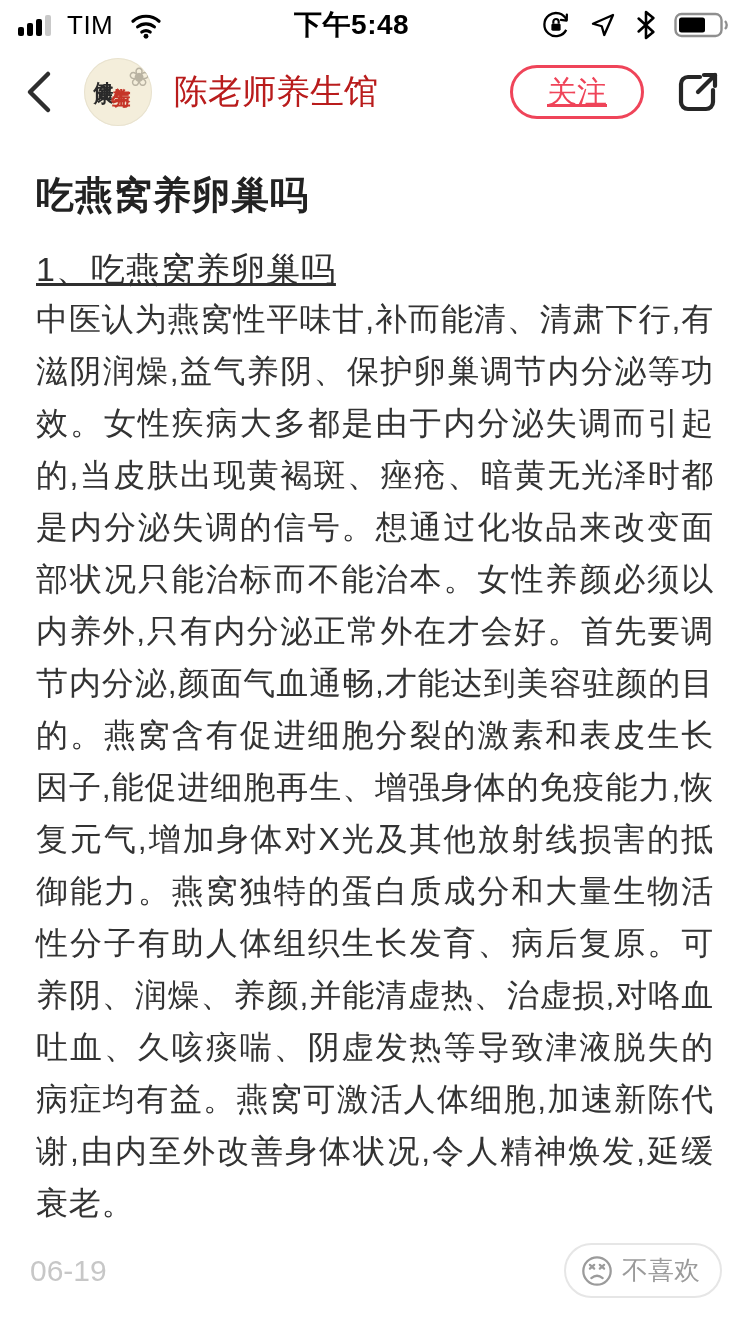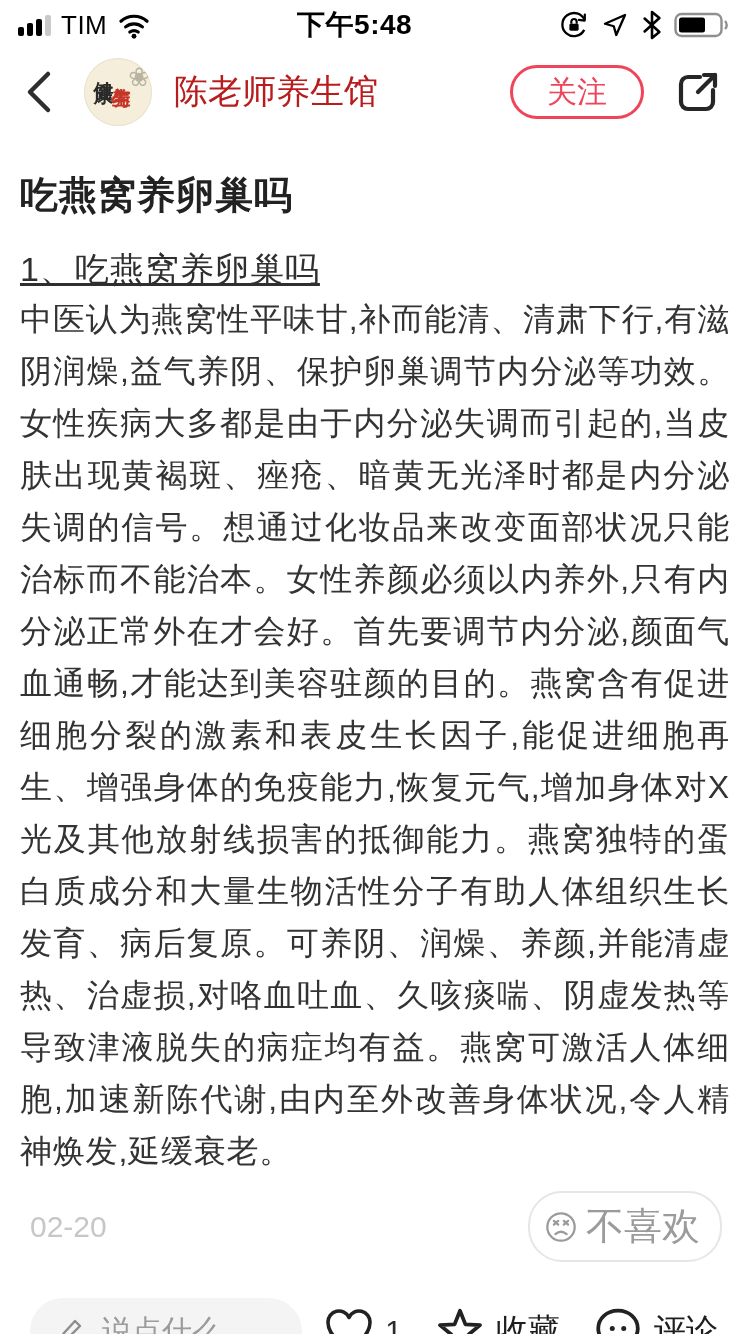--- a/index.html
+++ b/index.html
@@ -17,21 +17,21 @@
   }
 
   
   .status-bar {
     height: 44px;
     display: flex; align-items: center; justify-content: space-between;
     padding: 6px 18px 0 18px;
     font-size: 26px;
     color: #000;
   }
-  .sb-left, .sb-right { display: flex; align-items: center; gap: 10px; }
+  .sb-left, .sb-right { display: flex; align-items: center; gap: 16px; }
   .sb-carrier { font-size: 26px; letter-spacing: 0.5px; }
   .sb-time { font-size: 28px; font-weight: 700; letter-spacing: 0.5px; }
   .sig-bars { display: flex; align-items: flex-end; gap: 3px; height: 22px; }
   .sig-bars i { display: block; width: 6px; border-radius: 2px; background: #000; }
   .sig-bars i:nth-child(1){height: 9px;}
   .sig-bars i:nth-child(2){height: 13px;}
   .sig-bars i:nth-child(3){height: 17px;}
   .sig-bars i:nth-child(4){height: 21px; background: #c9c9c9;}
 
   
@@ -65,27 +65,28 @@
   }
   .acct-name { flex: 1; margin-left: 22px; font-size: 34px; color: #b91c1c; }
   .follow-btn {
     border: 3px solid #ef4459; color: #ef4459;
     background: #fff;
     border-radius: 40px;
     font-size: 30px;
     padding: 9px 34px;
     line-height: 1;
     flex: 0 0 auto;
+    text-decoration: underline;
   }
   .share-btn { margin-left: 30px; width: 48px; height: 48px; flex: 0 0 auto; }
 
   .hdr-divider { height: 2px; background: #efefef; }
 
   
-  .content { padding: 0 20px; flex: 1 1 auto; }
+  .content { padding: 0 36px; flex: 1 1 auto; }
   .article-title {
     margin-top: 28px;
     font-size: 38px; font-weight: 700; color: #222;
     letter-spacing: 1px;
   }
   .article-subtitle {
     margin-top: 26px;
     font-size: 34px; color: #2f2f2f;
     letter-spacing: 1px;
     text-decoration: underline;
@@ -99,21 +100,21 @@
   
   .meta-row {
     display: flex; align-items: center; justify-content: space-between;
     padding: 14px 28px 18px 30px;
   }
   .post-date { color: #c7c7c7; font-size: 30px; }
   .dislike-btn {
     display: flex; align-items: center; gap: 8px;
     border: 2px solid #e6e6e6; border-radius: 34px;
     padding: 8px 20px 8px 14px;
-    color: #9b9b9b; font-size: 38px;
+    color: #9b9b9b; font-size: 26px;
     background: #fff;
   }
 
   .bottom-divider { height: 2px; background: #ededed; }
 
   
   .bottom-bar {
     display: flex; align-items: center;
     padding: 18px 32px 28px 30px;
     background: #fff;
@@ -215,21 +216,21 @@
   </div>
   <div class="hdr-divider"></div>
 
   <div class="content">
     <div class="article-title">吃燕窝养卵巢吗</div>
     <div class="article-subtitle">1、吃燕窝养卵巢吗</div>
     <div class="article-body">中医认为燕窝性平味甘,补而能清、清肃下行,有滋阴润燥,益气养阴、保护卵巢调节内分泌等功效。女性疾病大多都是由于内分泌失调而引起的,当皮肤出现黄褐斑、痤疮、暗黄无光泽时都是内分泌失调的信号。想通过化妆品来改变面部状况只能治标而不能治本。女性养颜必须以内养外,只有内分泌正常外在才会好。首先要调节内分泌,颜面气血通畅,才能达到美容驻颜的目的。燕窝含有促进细胞分裂的激素和表皮生长因子,能促进细胞再生、增强身体的免疫能力,恢复元气,增加身体对X光及其他放射线损害的抵御能力。燕窝独特的蛋白质成分和大量生物活性分子有助人体组织生长发育、病后复原。可养阴、润燥、养颜,并能清虚热、治虚损,对咯血吐血、久咳痰喘、阴虚发热等导致津液脱失的病症均有益。燕窝可激活人体细胞,加速新陈代谢,由内至外改善身体状况,令人精神焕发,延缓衰老。</div>
   </div>
 
   <div class="meta-row">
-    <span class="post-date">02-20</span>
+    <span class="post-date">06-19</span>
     <button class="dislike-btn">
       <span>
         <svg width="34" height="34" viewBox="0 0 36 36" fill="none" stroke="#9b9b9b" stroke-width="2.4" stroke-linecap="round">
           <circle cx="18" cy="18" r="14.5"></circle>
           <path d="M10.5 11.5 L15 15.5 M15 11.5 L10.5 15.5"></path>
           <path d="M21 11.5 L25.5 15.5 M25.5 11.5 L21 15.5"></path>
           <path d="M12 25.5 Q18 20.5 24 25.5"></path>
         </svg>
       </span>
       <span>不喜欢</span>

